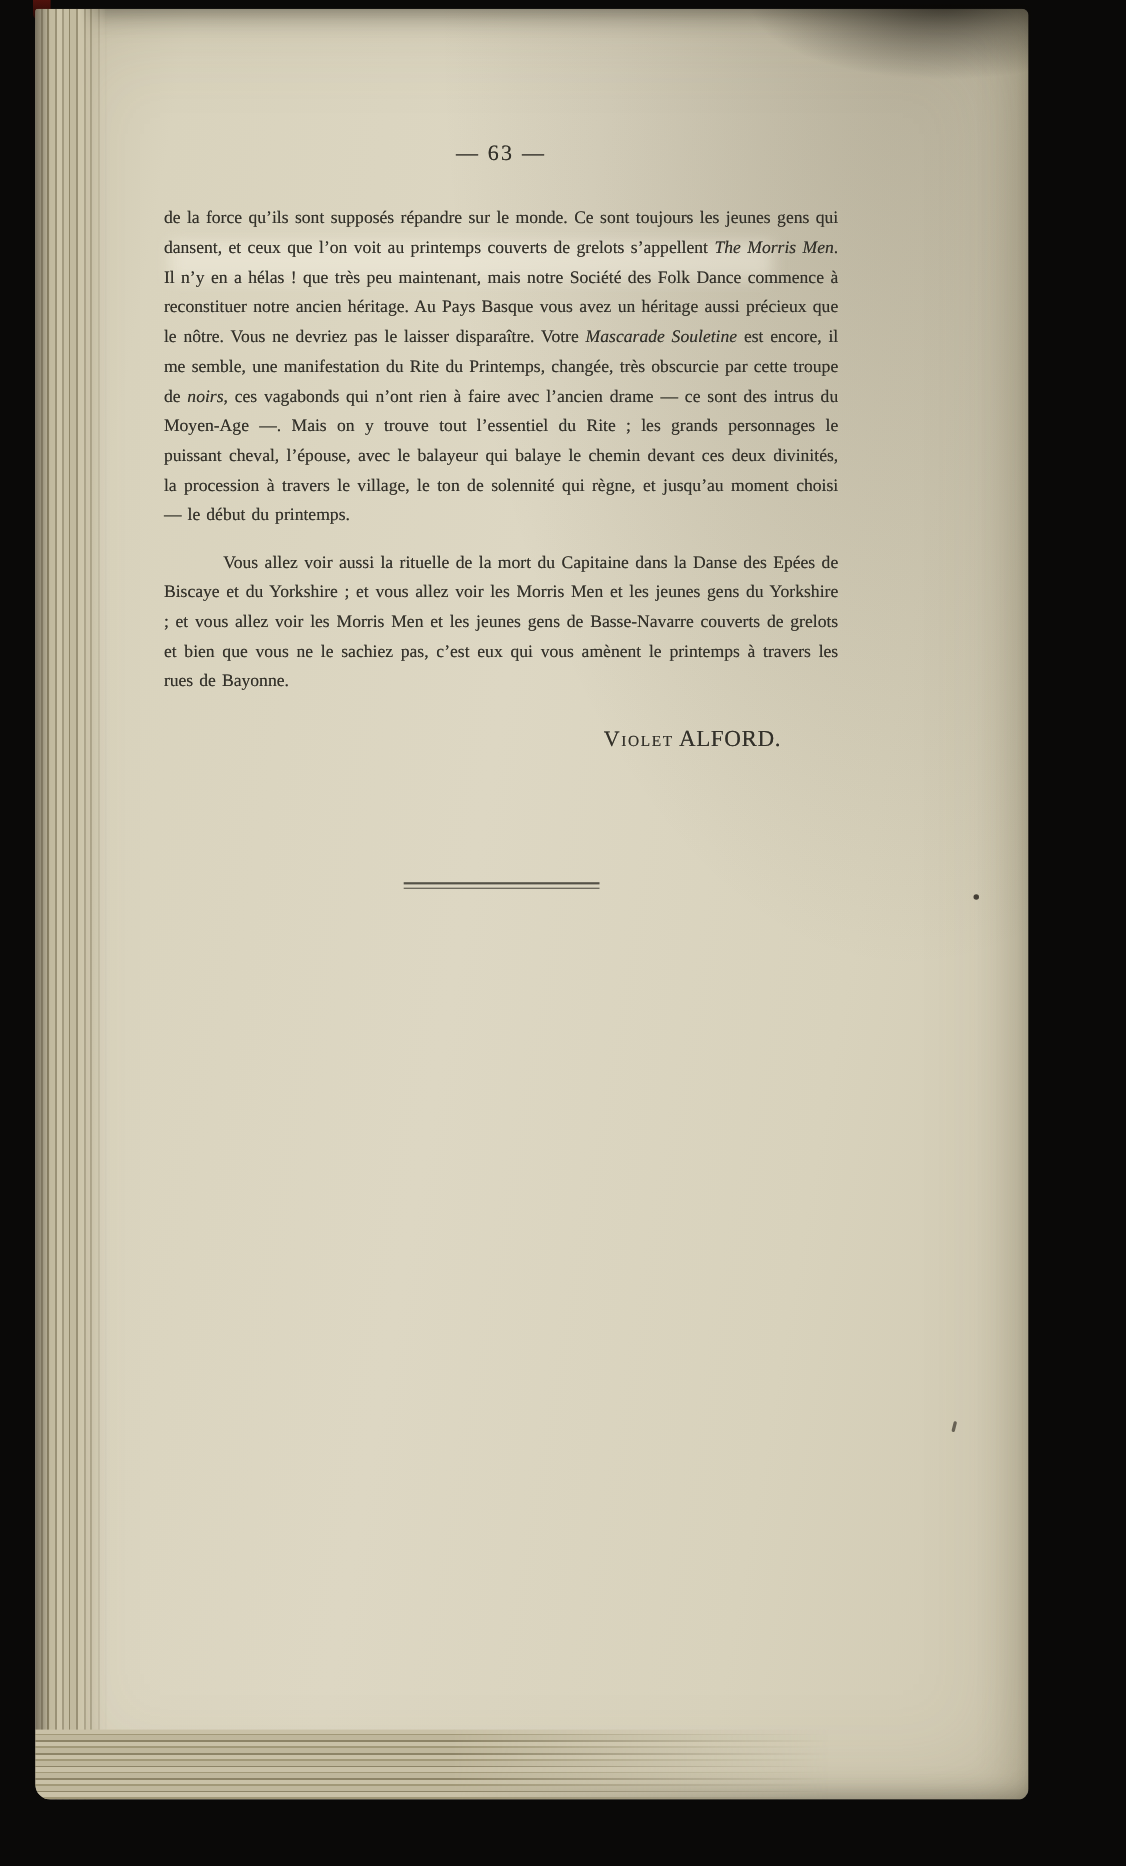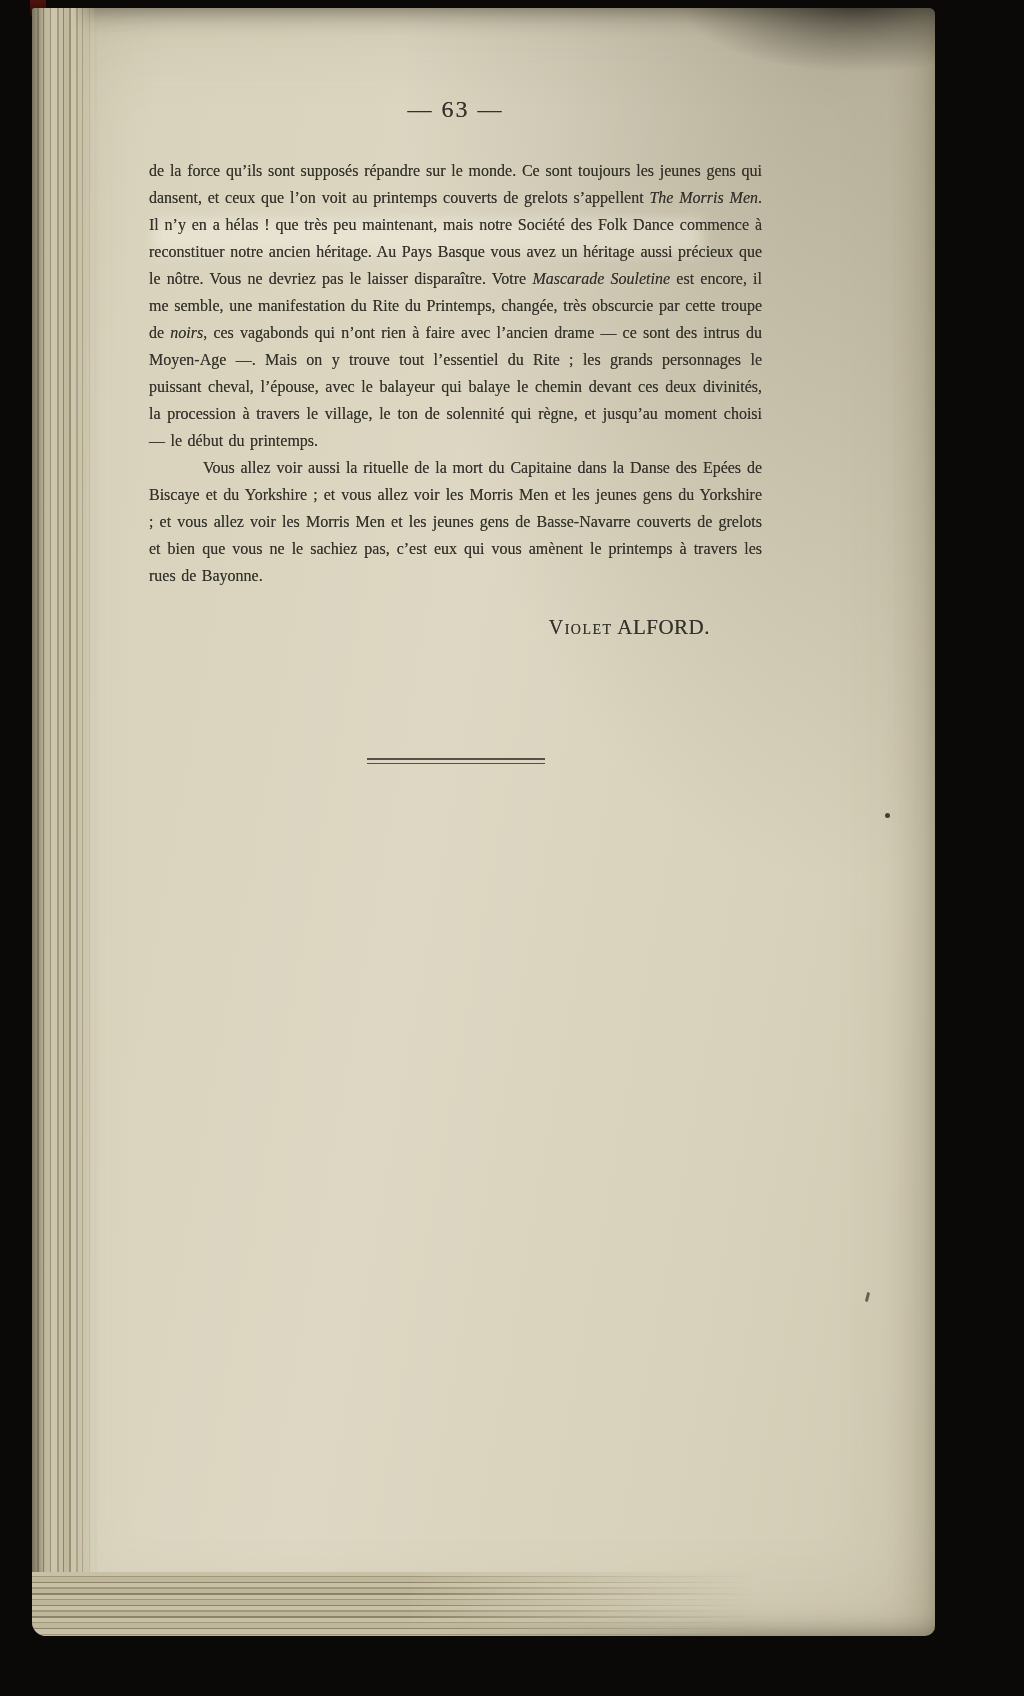--- a/index.html
+++ b/index.html
@@ -120,34 +120,34 @@
   
   .content {
     position: absolute;
     left: 117px;
     right: 173px;
     top: 0;
     color: #33312a;
     text-shadow: 0 0 0.6px rgba(51, 49, 42, 0.65);
   }
   .page-number {
-    margin-top: 88px;
+    margin-top: 120px;
     text-align: center;
-    font-size: 24px;
+    font-size: 20px;
     letter-spacing: 2px;
   }
   .para {
     margin: 0;
     text-align: justify;
     font-size: 16px;
     line-height: 27px;
     word-spacing: 1.5px;
   }
   .p1 { margin-top: 34px; }
-  .p2 { text-indent: 54px; }
+  .p2 { margin-top: 16px; text-indent: 54px; }
   .it { font-style: italic; }
 
   .signature {
     margin-top: 26px;
     text-align: right;
     padding-right: 52px;
     font-size: 21px;
     letter-spacing: 0.5px;
   }
   .sc {

